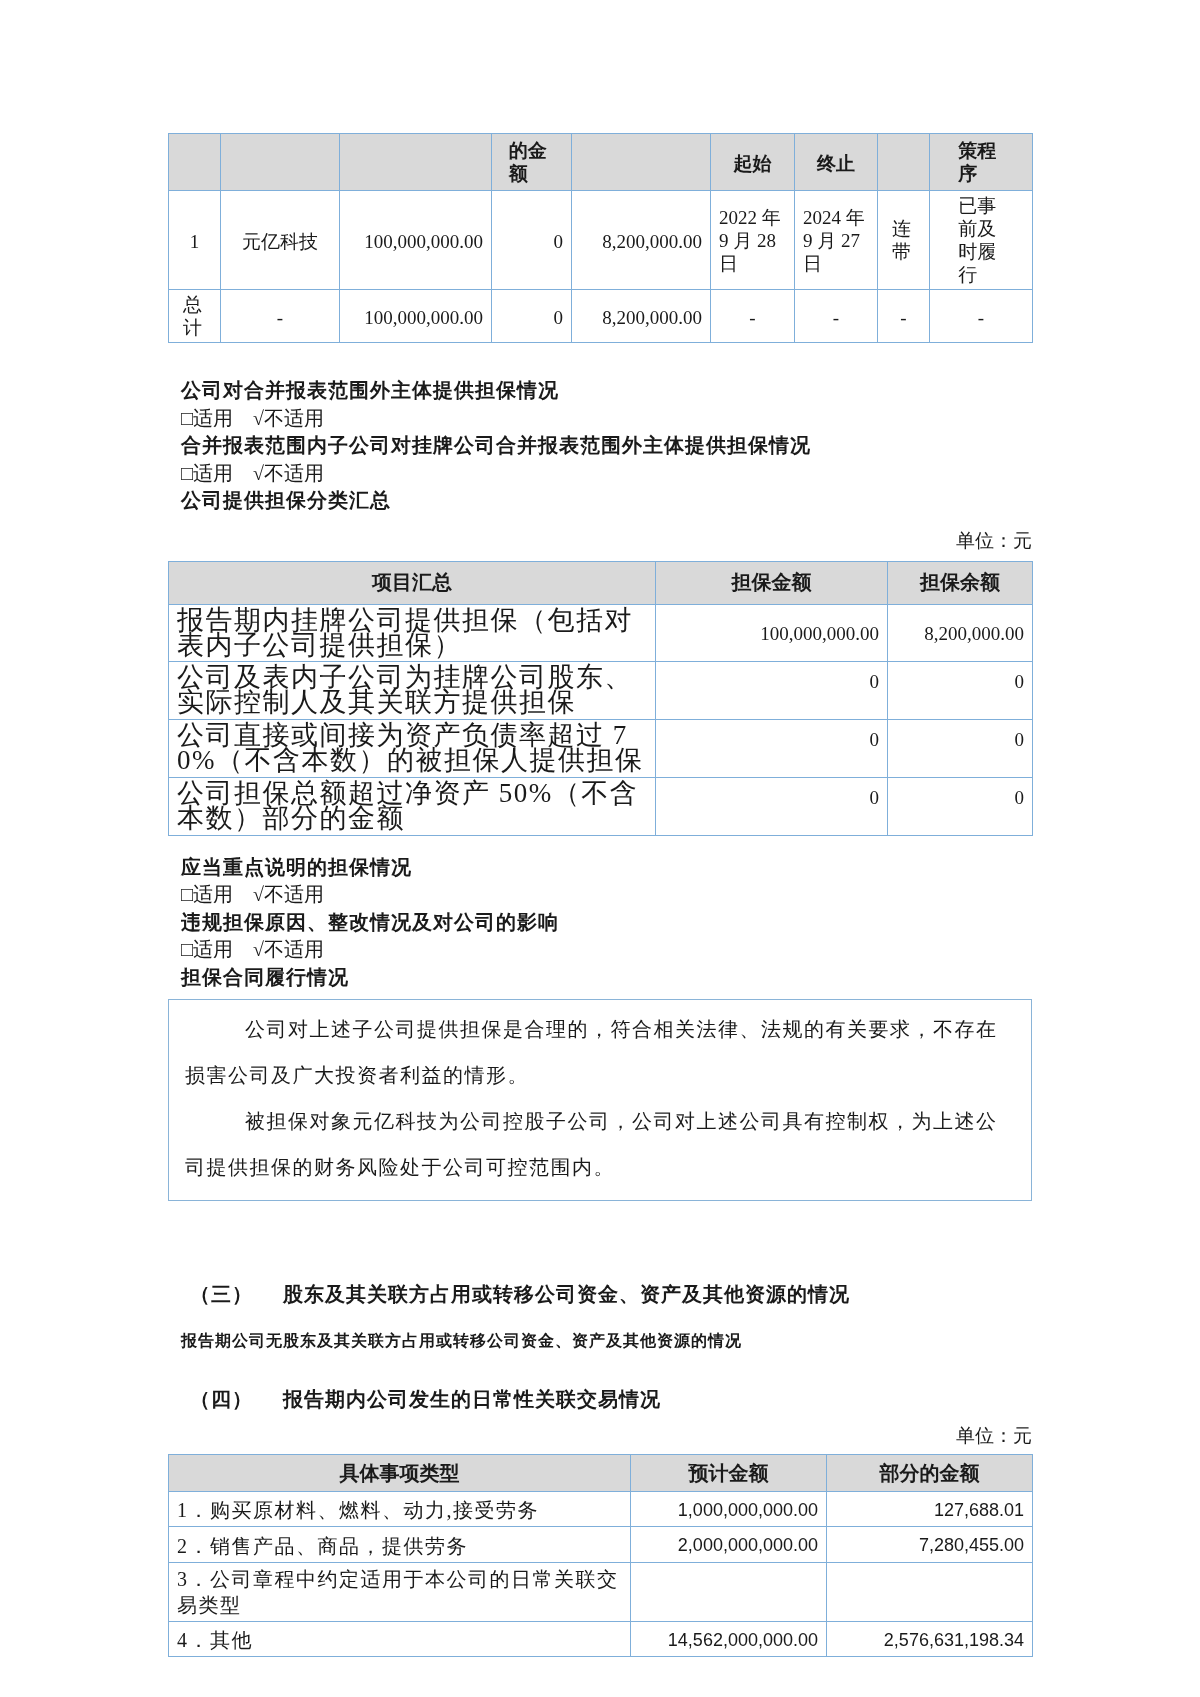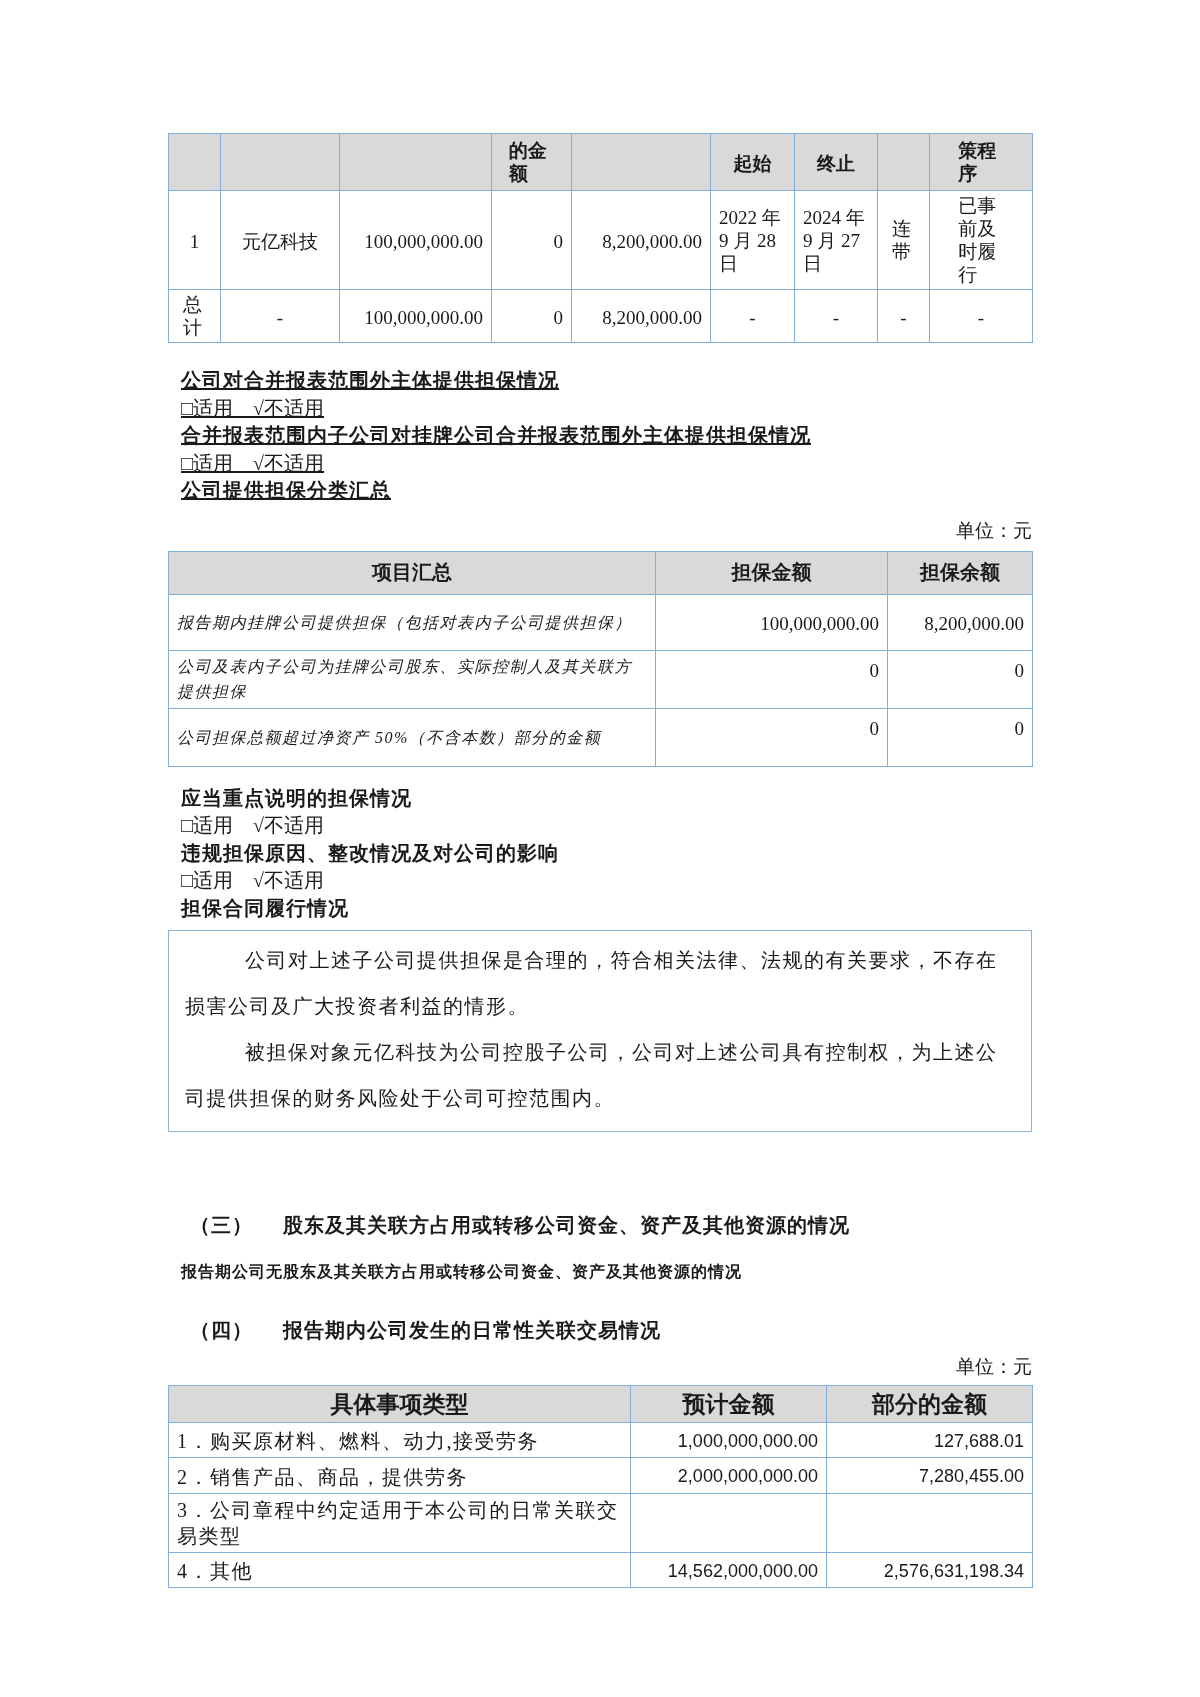--- a/index.html
+++ b/index.html
@@ -30,39 +30,39 @@
   .t1 td:nth-child(8) .cw { max-width:1.2em; }
   .t1 td:nth-child(9) .cw { max-width:2.4em; }
   .t1 tbody tr:last-child td:nth-child(1) .cw { max-width:1.2em; }
   .t1 tbody tr:last-child td:nth-child(6),
   .t1 tbody tr:last-child td:nth-child(7) { text-align:center; }
 
   
   .t2 { font-size:19px; }
   .t2 th { height:38px; font-size:20px; }
   .t2 td { line-height:25px; padding:3px 8px; }
-  .t2 td:first-child { font-size:16px; letter-spacing:1.5px;font-style:italic; }
+  .t2 td:first-child { font-size:27px; letter-spacing:1.5px; }
   .t2 tbody tr td { height:49px; }
   .t2 tbody tr:nth-child(n+2) td:nth-child(2),
   .t2 tbody tr:nth-child(n+2) td:nth-child(3) { vertical-align:top; padding-top:5px; }
 
   
   .t3 { font-size:19px; }
-  .t3 th { height:32px; font-size:23px;margin-left:44px; }
+  .t3 th { height:32px; font-size:20px;margin-left:44px; }
   .t3 td { line-height:26px; padding:3px 8px; }
   .t3 td:first-child { font-size:20px; letter-spacing:1.5px; }
   .t3 td:nth-child(2), .t3 td:nth-child(3) {
     font-family:"Liberation Sans","DejaVu Sans",sans-serif; font-size:18px;
   }
 
   
   .tblock { padding-left:13px; }
   .tblock .hline { font-weight:bold; font-size:20px; line-height:27.5px; letter-spacing:1px; }
   .tblock .aline { font-size:20px; line-height:27.5px; }
-  .m1 { margin-top:24px;text-decoration:underline; }
+  .m1 { margin-top:34px; }
   .m2 { margin-top:18px; }
   .unit { text-align:right; font-size:19px; line-height:24px; }
   .u1 { margin-top:14px; }
   .u2 { margin-top:10px; }
   .t2m { margin-top:8px; }
   .t3m { margin-top:6px; }
 
   .gbox {
     margin-top:8px; border:1px solid #8ab4d8;
     padding:6px 16px 10px 16px; font-size:20px; line-height:46px;
@@ -159,20 +159,25 @@
           <td class="a-l"><span class="cw">报告期内挂牌公司提供担保（包括对表内子公司提供担保）</span></td>
           <td class="a-r"><span class="cw">100,000,000.00</span></td>
           <td class="a-r"><span class="cw">8,200,000.00</span></td>
         </tr>
         <tr>
           <td class="a-l"><span class="cw">公司及表内子公司为挂牌公司股东、实际控制人及其关联方提供担保</span></td>
           <td class="a-r"><span class="cw">0</span></td>
           <td class="a-r"><span class="cw">0</span></td>
         </tr>
         <tr>
+          <td class="a-l"><span class="cw">公司直接或间接为资产负债率超过 70%（不含本数）的被担保人提供担保</span></td>
+          <td class="a-r"><span class="cw">0</span></td>
+          <td class="a-r"><span class="cw">0</span></td>
+        </tr>
+        <tr>
           <td class="a-l"><span class="cw">公司担保总额超过净资产 50%（不含本数）部分的金额</span></td>
           <td class="a-r"><span class="cw">0</span></td>
           <td class="a-r"><span class="cw">0</span></td>
         </tr>
       </tbody>
   </table>
 
   <div class="tblock m2">
     <div class="hline">应当重点说明的担保情况</div>
     <div class="aline">□适用　√不适用</div>

